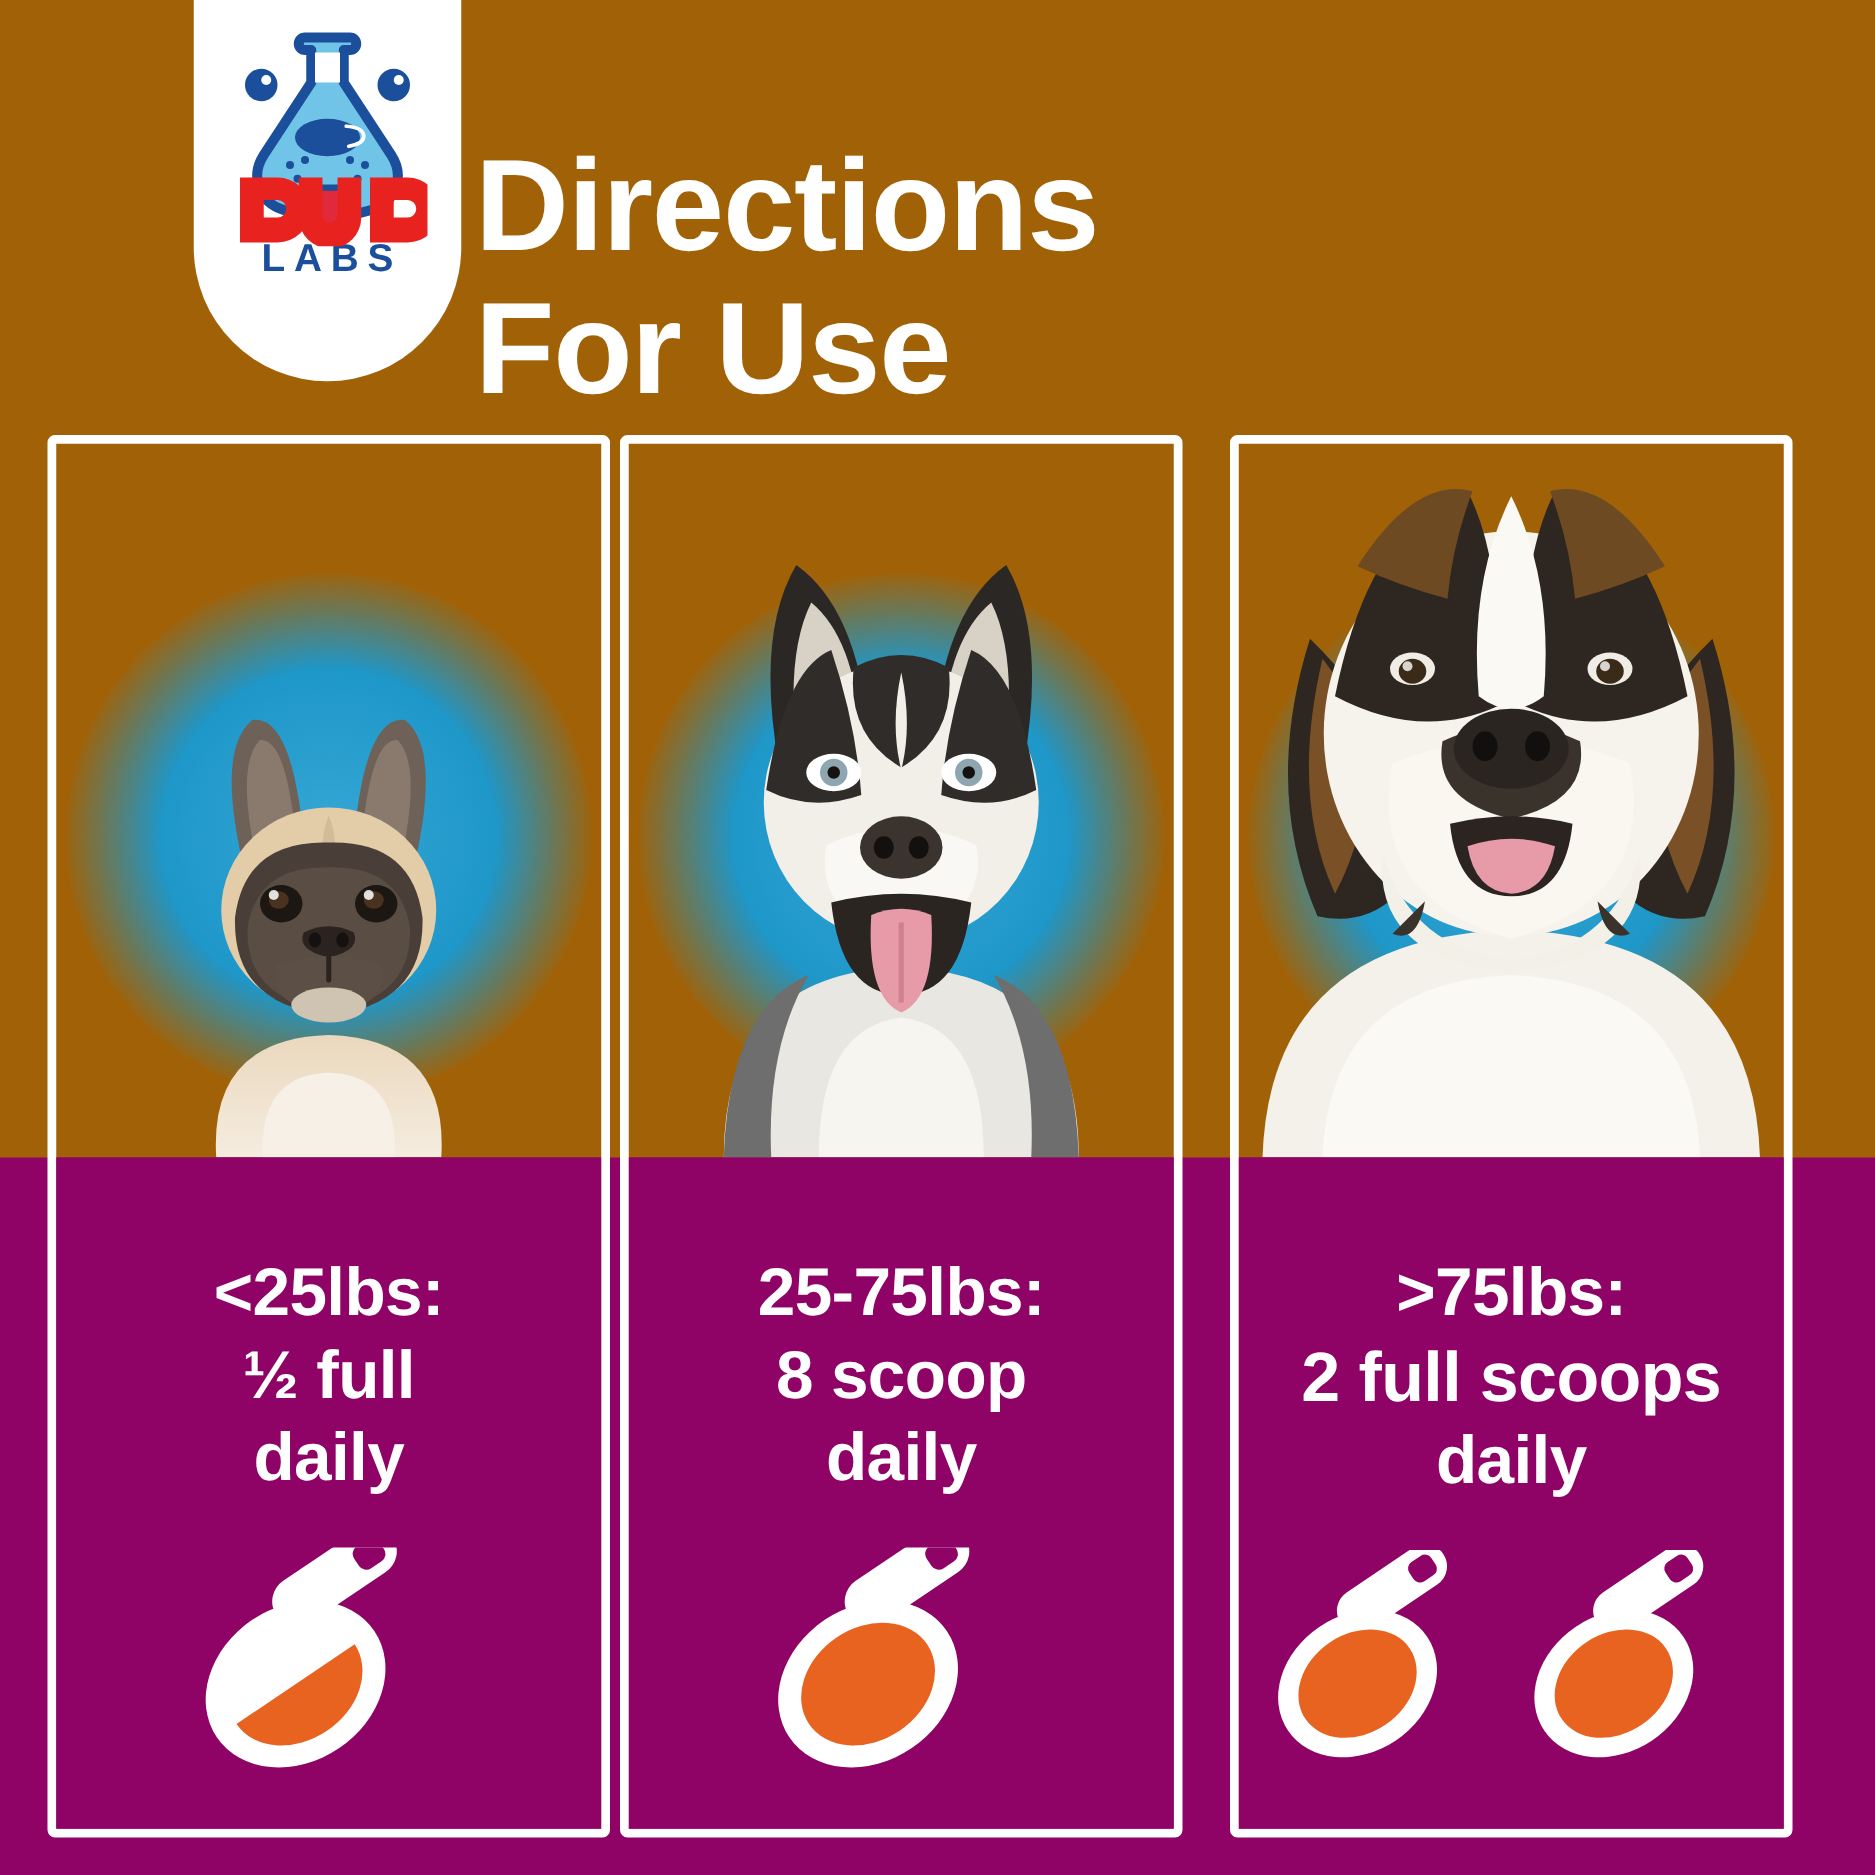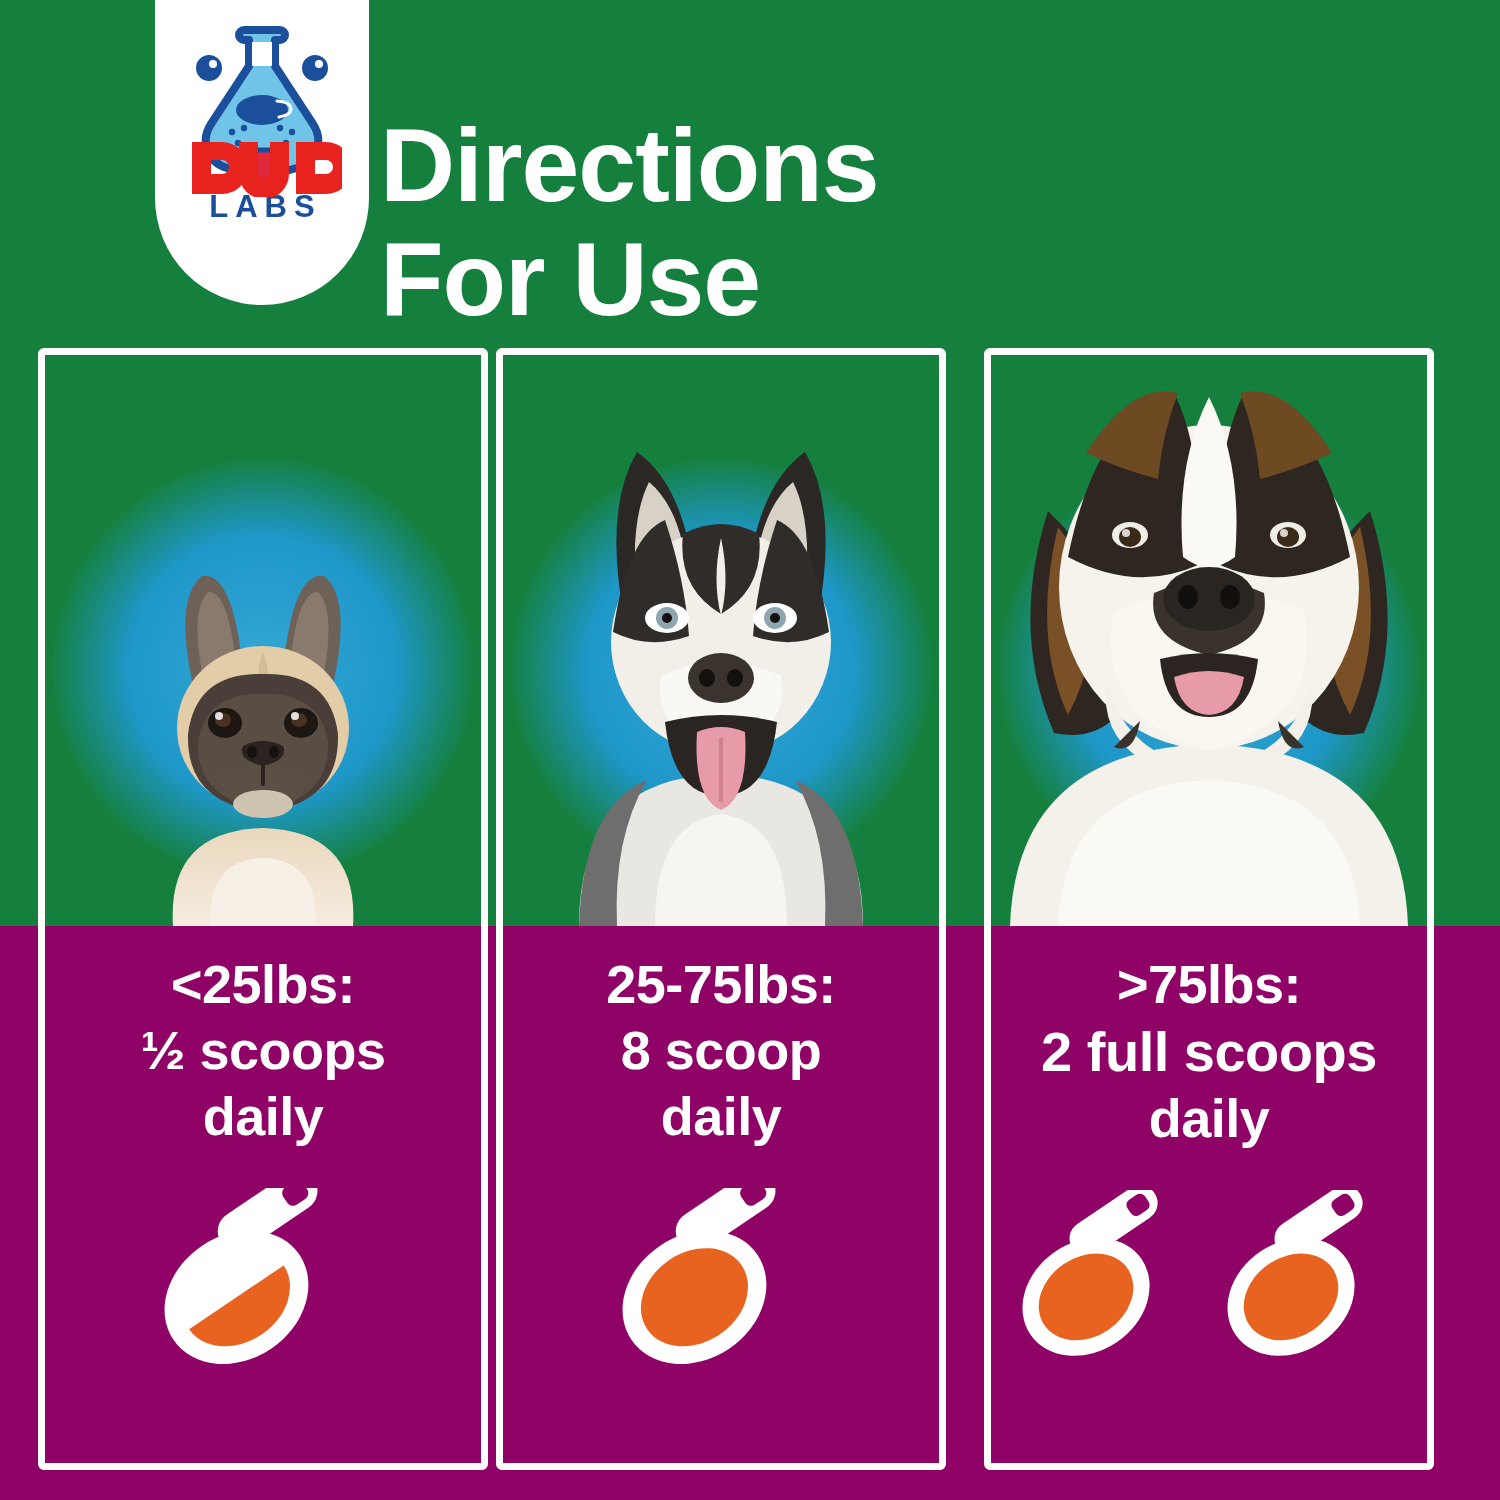--- a/index.html
+++ b/index.html
@@ -11,21 +11,21 @@
     height: 1500px;
     font-family: "Liberation Sans", sans-serif;
     background: #0d8cbe;
     overflow: hidden;
   }
 
   #poster {
     position: relative;
     width: 1500px;
     height: 1500px;
-    background: #15803d;
+    background: #a16207;
     overflow: hidden;
   }
 
   
   .purple-band {
     position: absolute;
     left: 0;
     top: 926px;
     width: 1500px;
     height: 574px;
@@ -135,21 +135,21 @@
     left: 0;
     right: 0;
     top: 571px;
     bottom: 0;
     background: #8e0365;
     display: flex;
     flex-direction: column;
     align-items: center;
   }
   .dose-text {
-    margin-top: 26px;
+    margin-top: 76px;
     color: #ffffff;
     font-size: 54px;
     font-weight: bold;
     line-height: 1.22;
     text-align: center;
     width: 100%;
     font-family: "Liberation Sans", sans-serif;
     letter-spacing: -0.5px;
   }
   .dose-text .dl { display: block; white-space: nowrap; }
@@ -255,21 +255,21 @@
           <ellipse cx="156" cy="186" rx="5" ry="6" fill="#151110"></ellipse>
 
           <path d="M103 206 q42 -14 84 0 q8 32 -42 40 q-50 -8 -42 -40z" fill="#5c4f45"></path>
           <ellipse cx="145" cy="238" rx="30" ry="14" fill="#cfc3b2"></ellipse>
           <path d="M145 200 v18" stroke="#2a2320" stroke-width="4" stroke-linecap="round"></path>
         </svg>
       </div>
       <div class="panel-text">
         <div class="dose-text">
           <span class="dl">&lt;25lbs:</span>
-          <span class="dl">½ scoops</span>
+          <span class="dl">½ full</span>
           <span class="dl">daily</span>
         </div>
         <div class="scoops">
           <svg width="232" height="178" viewBox="0 0 232 178">
             <g transform="rotate(-34 116 95)">
 
               <rect x="104" y="18" width="112" height="40" rx="20" fill="#ffffff"></rect>
               <rect x="181" y="28" width="24" height="21" rx="7" fill="#8e0365"></rect>
 
               <ellipse cx="86" cy="92" rx="76" ry="62" fill="#ffffff"></ellipse>

